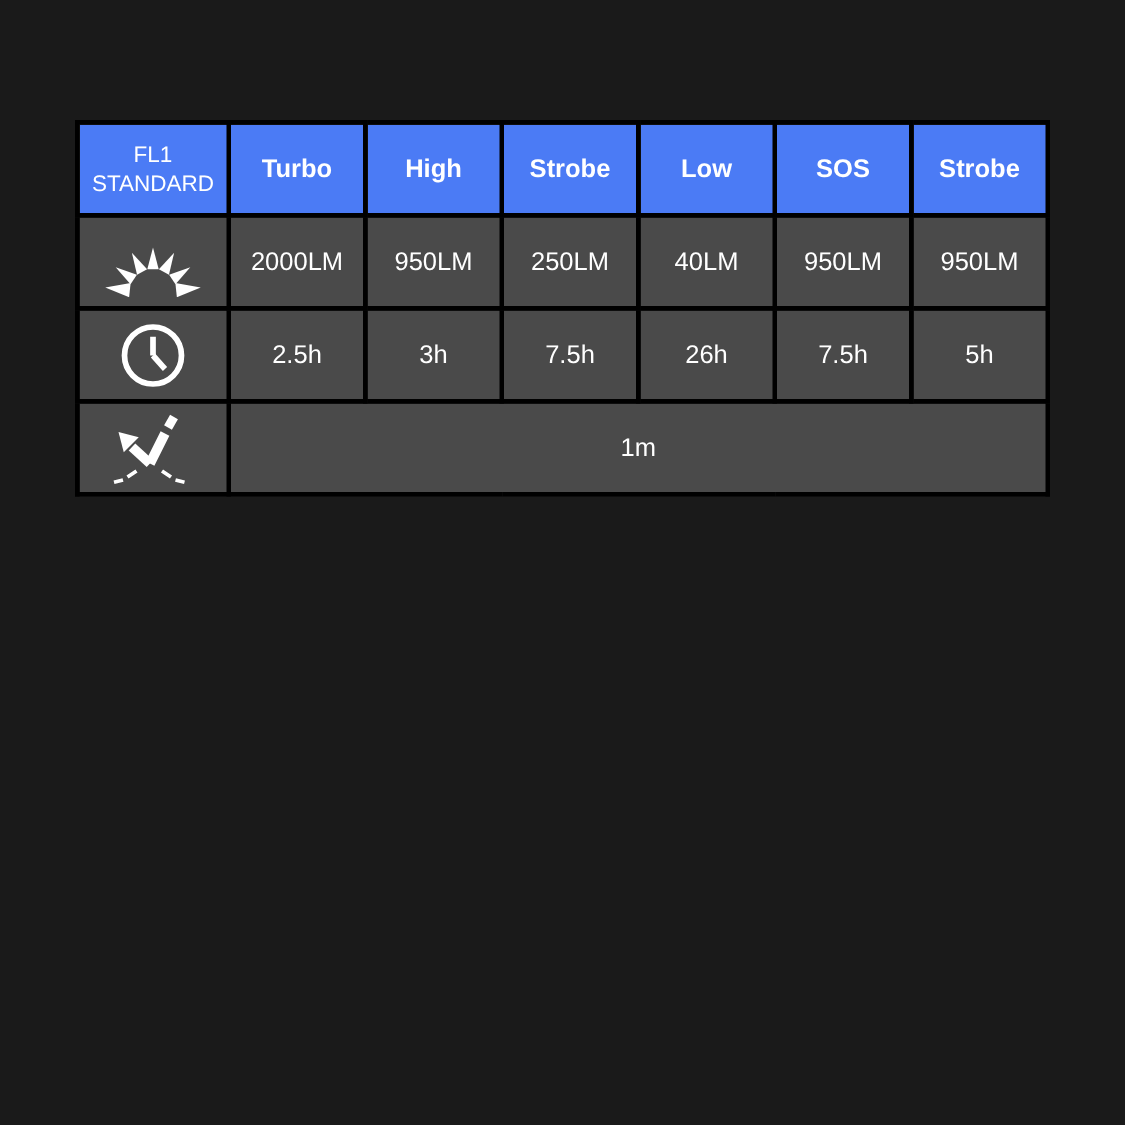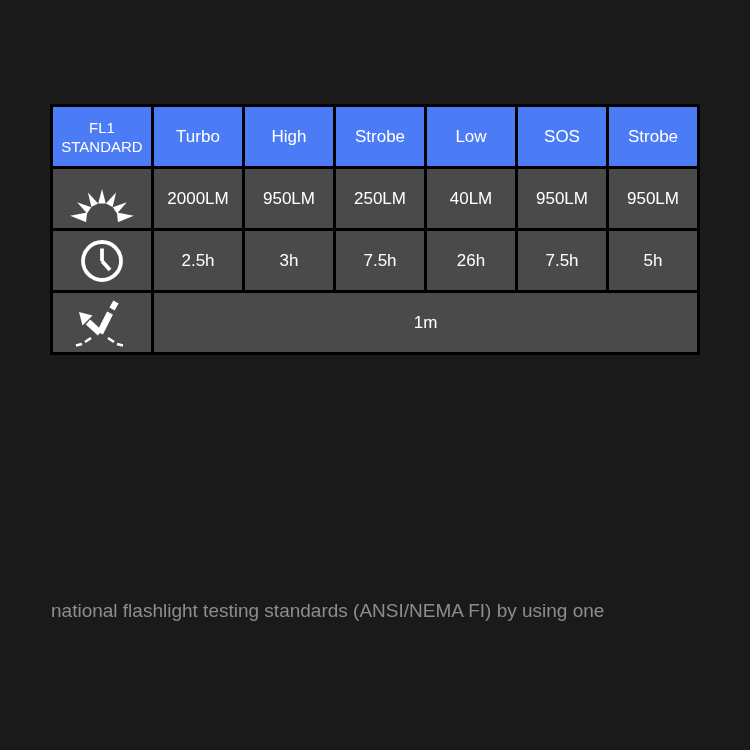--- a/index.html
+++ b/index.html
@@ -3,25 +3,25 @@
 <meta charset="utf-8">
 <style>
   :root{
     --background:#1a1a1a; --header-blue:#4b7bf5; --cell-gray:#4a4a4a;
     --grid-black:#000000; --value-text:#ffffff; --footer-text:#8d8d8d;
   }
   *{box-sizing:border-box; margin:0; padding:0;}
   html,body{width:750px; height:750px; background:var(--background);
     font-family:"Liberation Sans", sans-serif; overflow:hidden; position:relative;}
   .spec-table{position:absolute; left:50px; top:80px; width:650px;
-    border-collapse:collapse; table-layout:fixed;margin-top:24px;}
+    border-collapse:collapse; table-layout:fixed;}
   .spec-table th, .spec-table td{
     border:3px solid var(--grid-black); text-align:center; vertical-align:middle;
     color:var(--value-text); height:62px; overflow:hidden;}
-  .spec-table th{background:var(--header-blue); font-size:17px; font-weight:normal;}
+  .spec-table th{background:var(--header-blue); font-size:17px; font-weight:bold;}
   .spec-table th.corner{font-weight:normal; font-size:15px; line-height:19px;}
   .spec-table td{background:var(--cell-gray); font-size:17px; font-weight:normal;text-align:center;}
   .icon-cell svg{display:block; margin:0 auto;}
   .footer{position:absolute; left:51px; top:538px; width:660px;
     color:var(--footer-text); font-size:19px; line-height:29px;
     white-space:pre-wrap; text-align:left;}
 </style>
 </head>
 <body>
 
@@ -90,17 +90,16 @@
           <polygon points="4,13 17.5,16.5 7.5,26.5" fill="#fff"></polygon>
           <path d="M16,39 L10,43 M7,45 L1,46.5 M33,39 L39,43 M42,45 L48,46.5" stroke="#fff" stroke-width="2.5"></path>
         </svg>
       </td>
       <td colspan="6">1m</td>
     </tr>
   </tbody>
 </table>
 
 <div class="footer">
-  <div>national flashlight testing standards (ANSI/NEMA FI) by using one</div>
   
   
   
 </div>
 
 </body></html>

